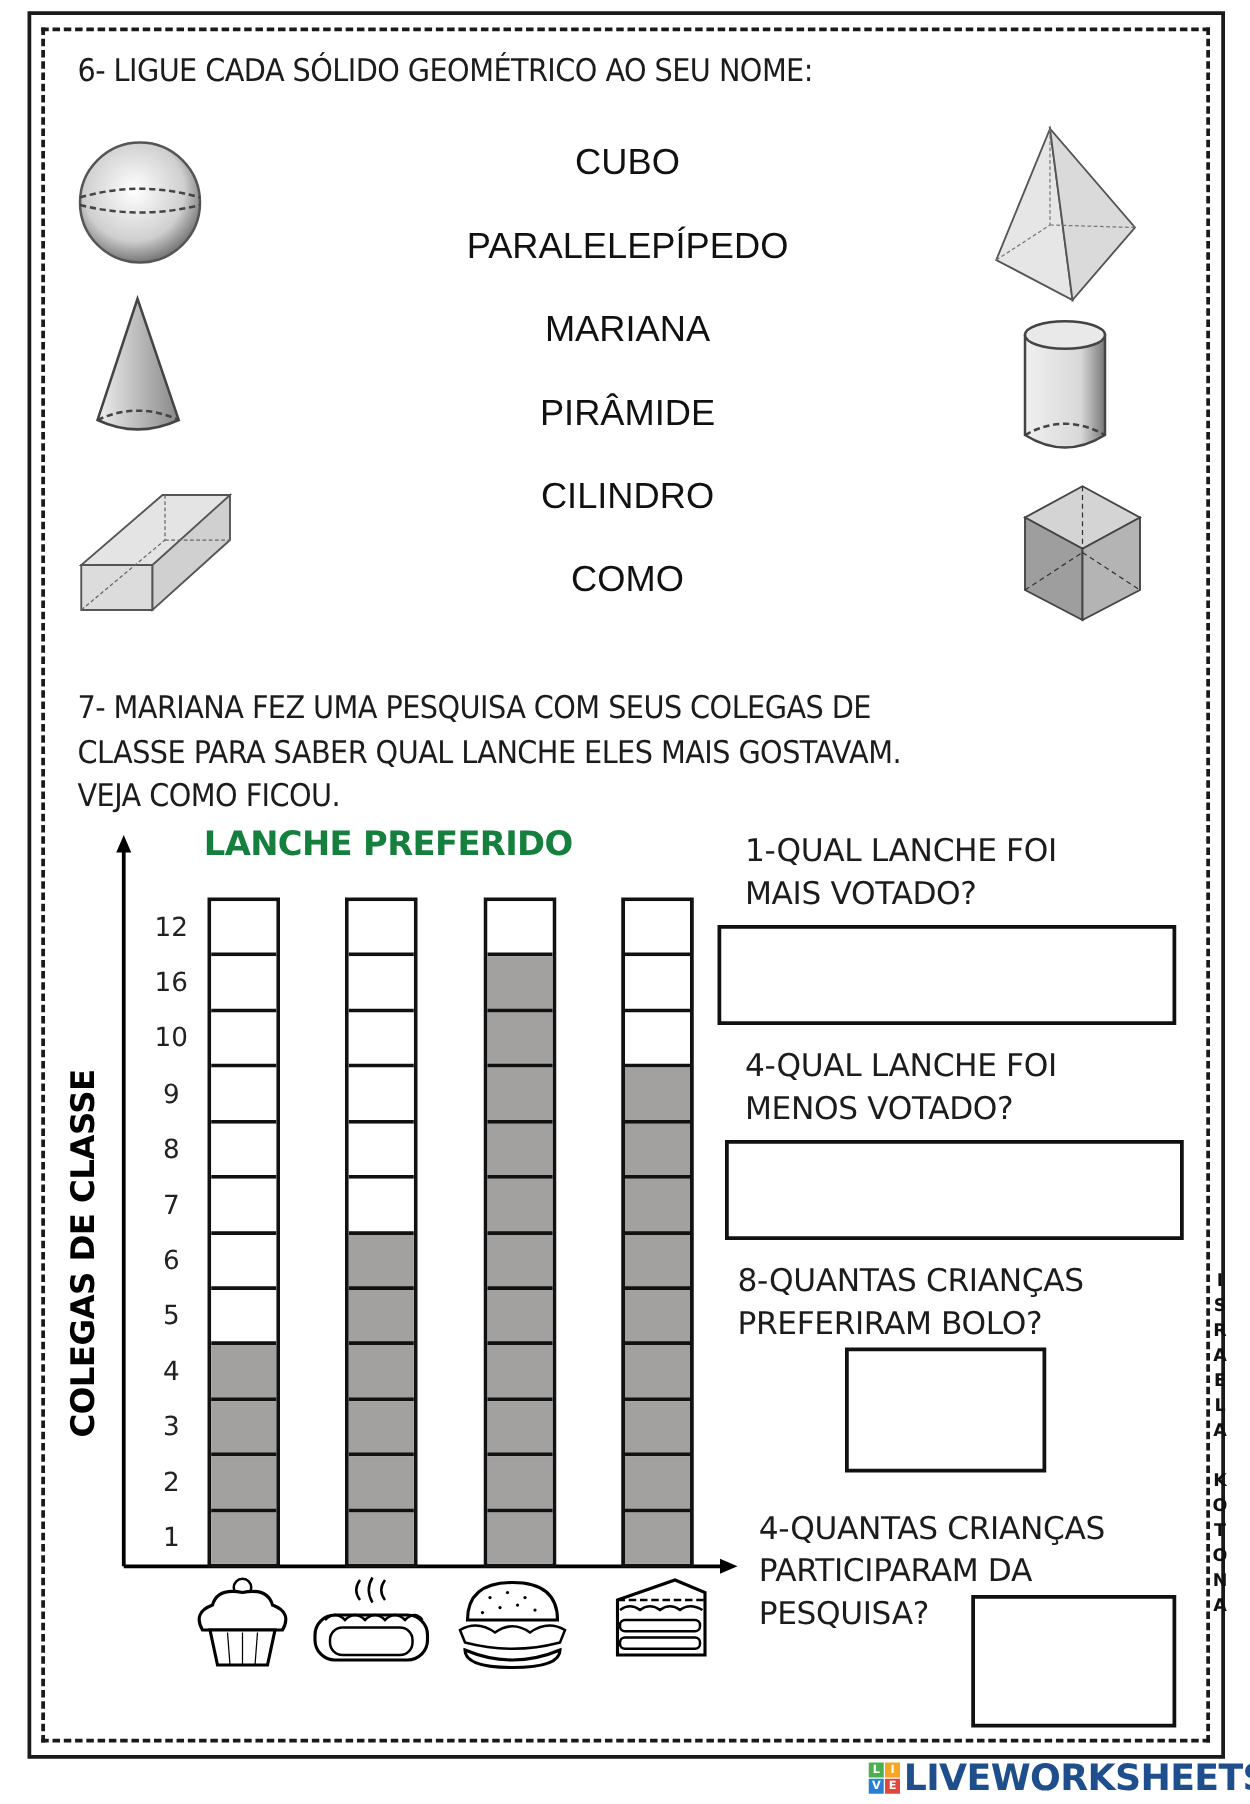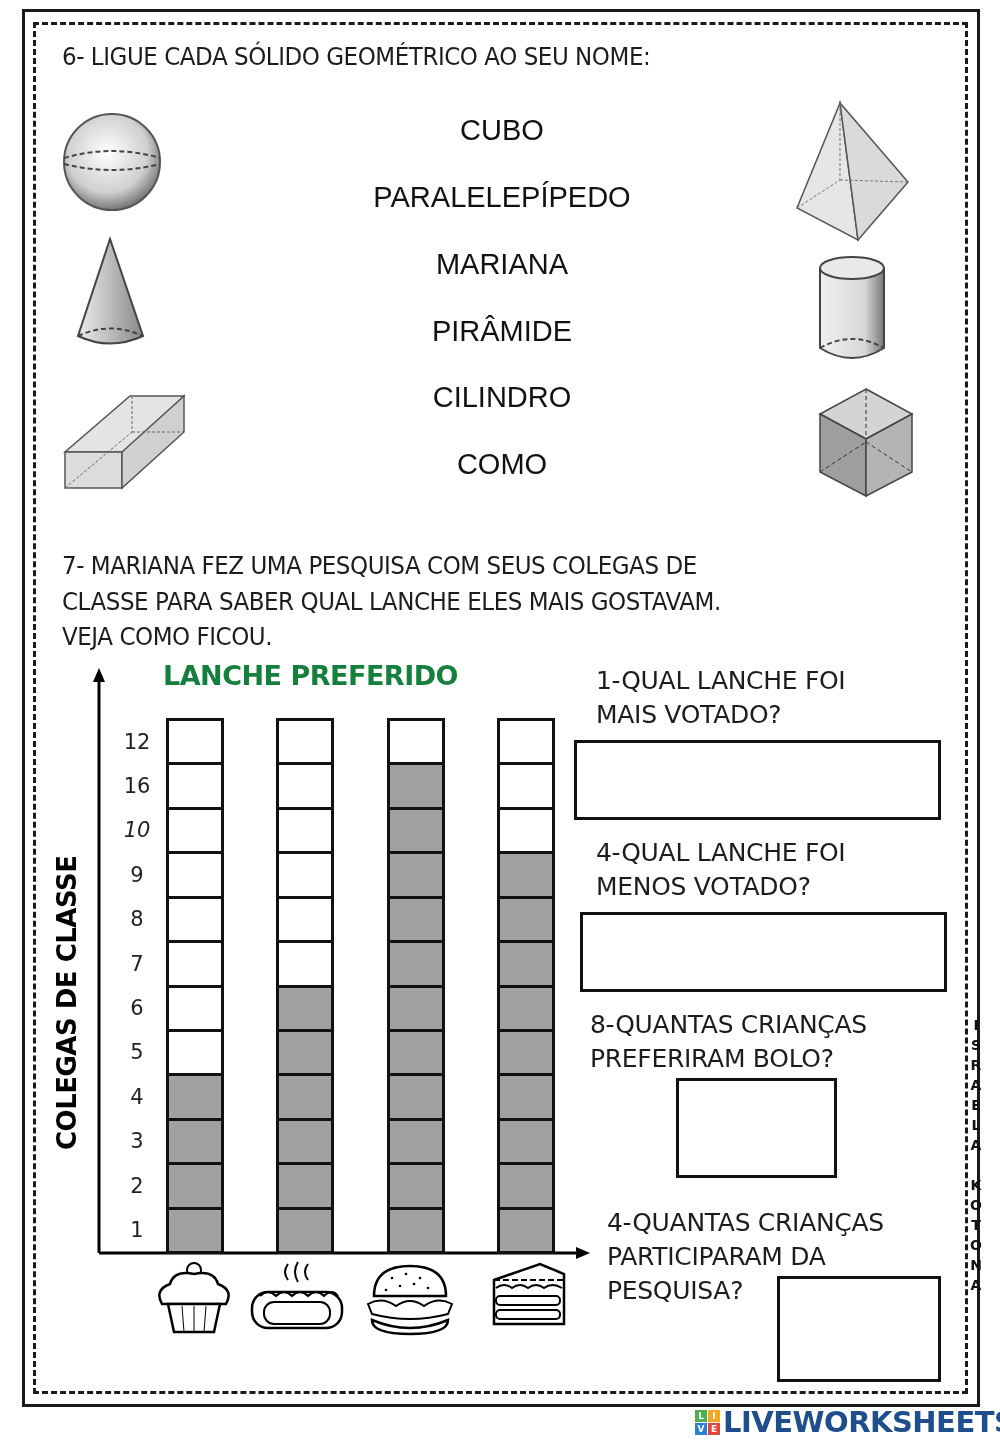--- a/index.html
+++ b/index.html
@@ -125,21 +125,21 @@
 
 <svg style="position:absolute; left:90px; top:668px;" width="510" height="600">
   <line x1="9" y1="8" x2="9" y2="585" stroke="#000" stroke-width="3"></line>
   <polygon points="9,0 3,14 15,14" fill="#000"></polygon>
   <line x1="9" y1="585" x2="492" y2="585" stroke="#000" stroke-width="3"></line>
   <polygon points="500,585 486,579 486,591" fill="#000"></polygon>
 </svg>
 
 <div class="tick" style="top:730px;">12</div>
 <div class="tick" style="top:774px;">16</div>
-<div class="tick" style="top:818px;font-style:italic;">10</div>
+<div class="tick" style="top:818px;">10</div>
 <div class="tick" style="top:863px;">9</div>
 <div class="tick" style="top:907px;">8</div>
 <div class="tick" style="top:952px;">7</div>
 <div class="tick" style="top:996px;">6</div>
 <div class="tick" style="top:1040px;">5</div>
 <div class="tick" style="top:1085px;">4</div>
 <div class="tick" style="top:1129px;">3</div>
 <div class="tick" style="top:1174px;">2</div>
 <div class="tick" style="top:1218px;">1</div>
 

